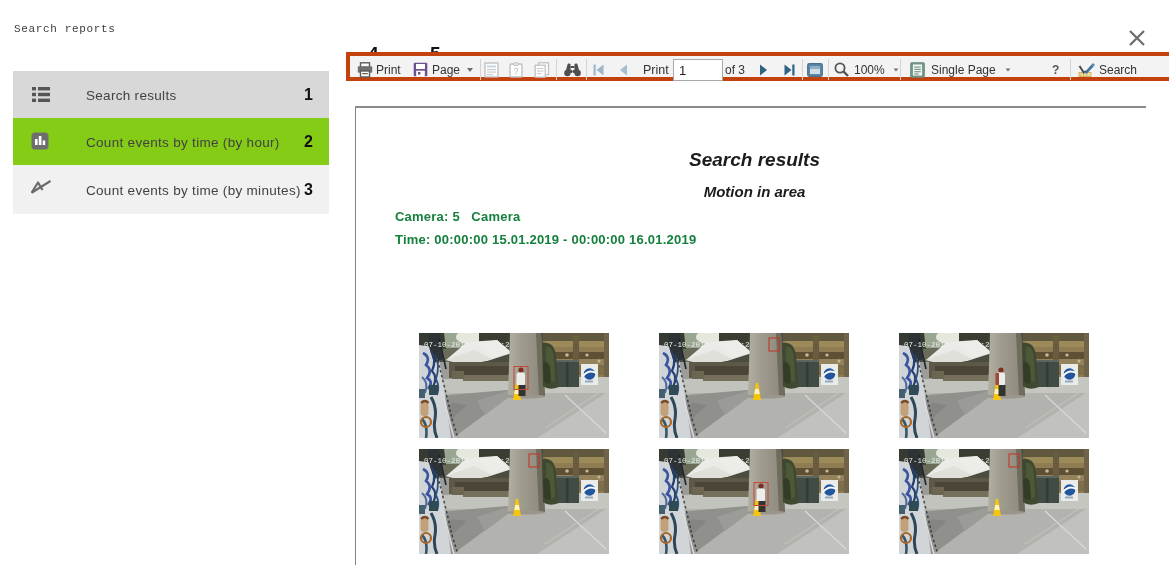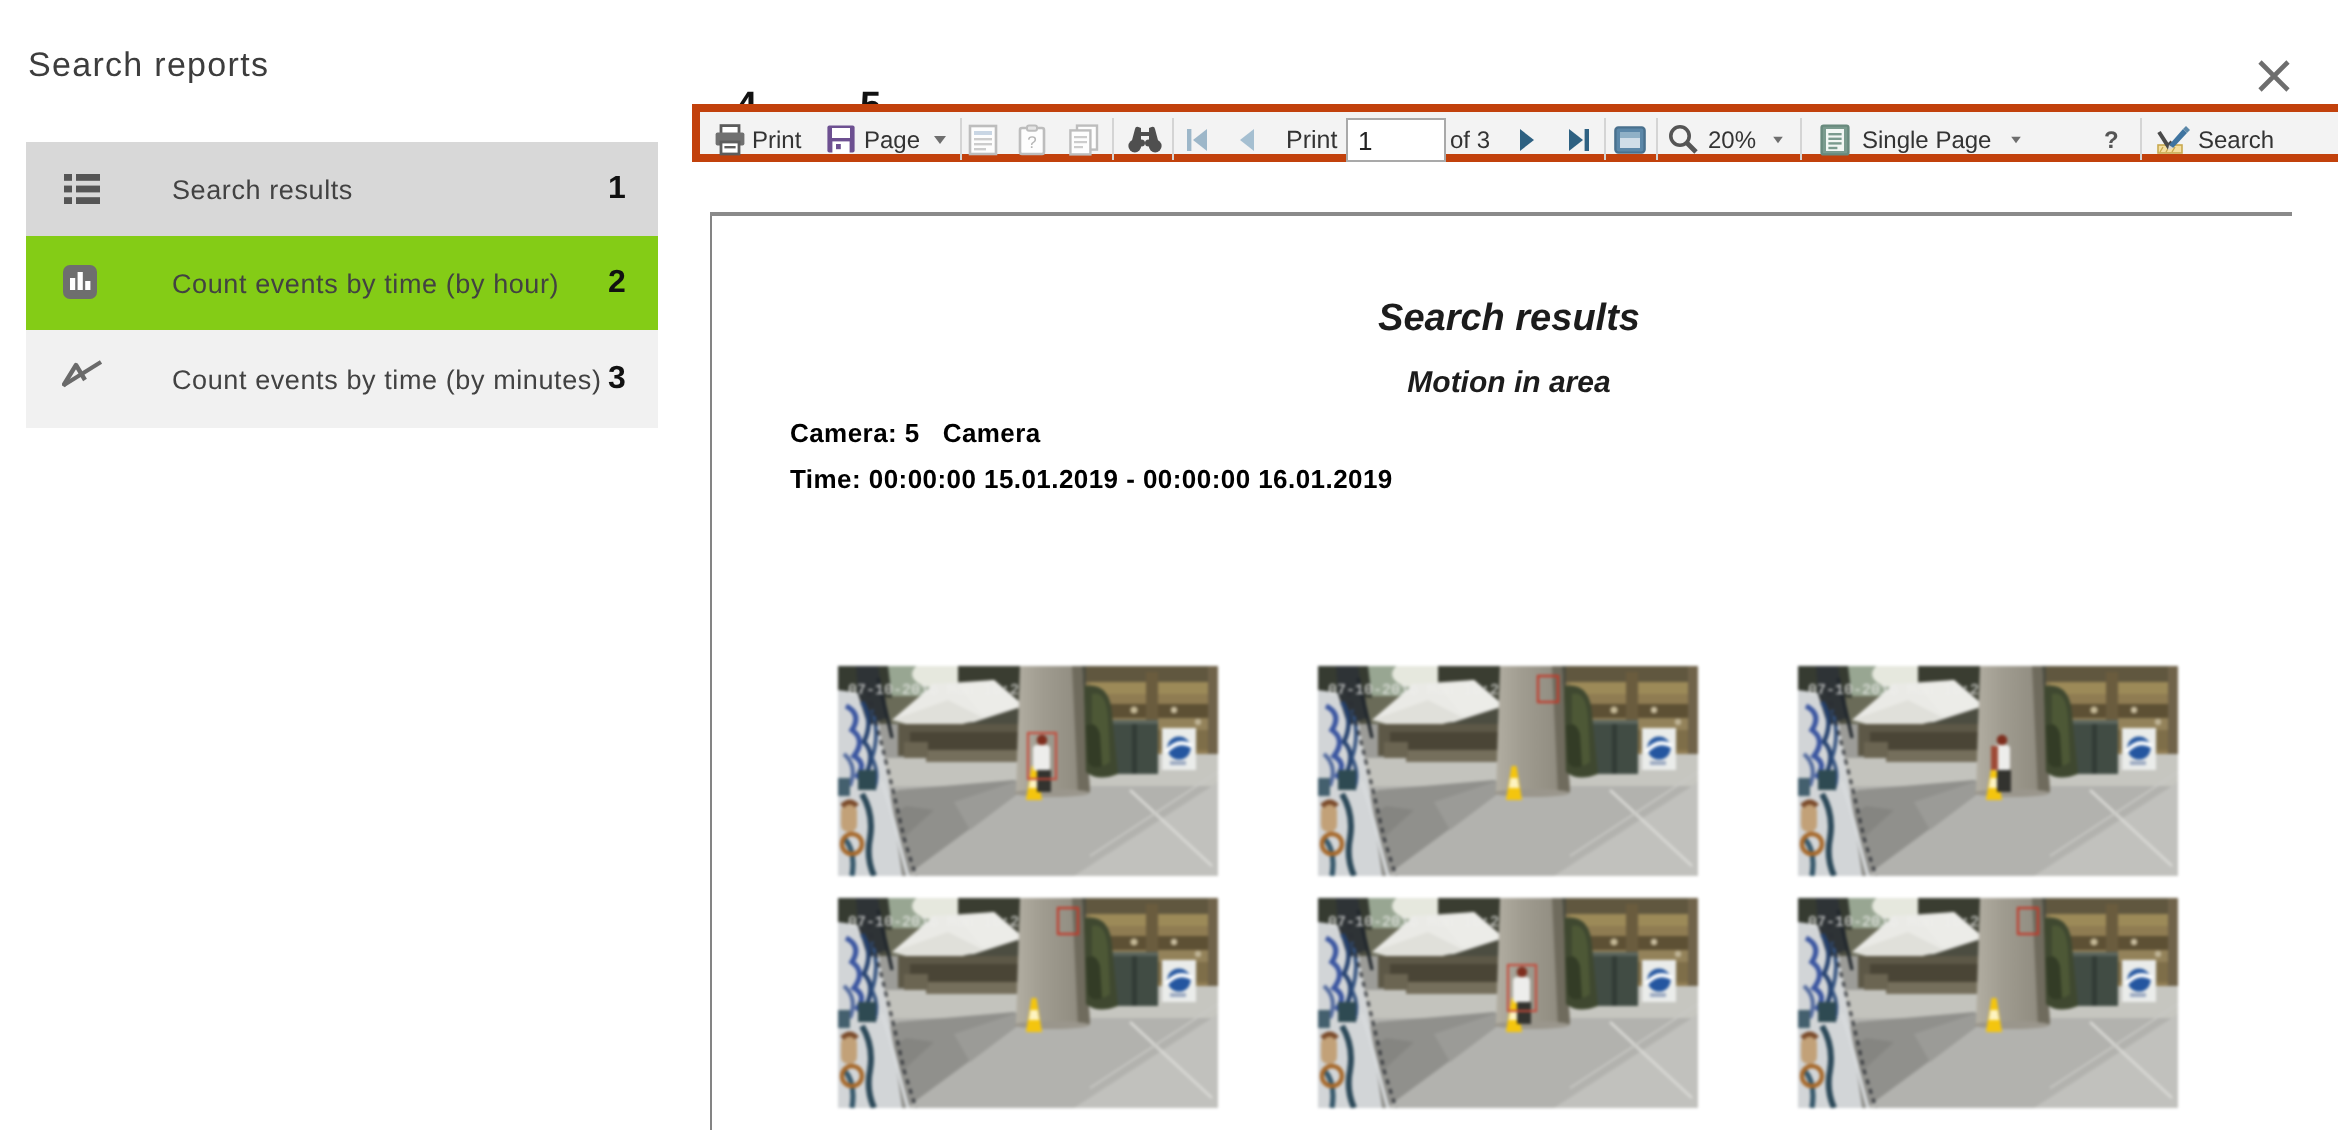--- a/index.html
+++ b/index.html
@@ -1,19 +1,19 @@
 <!DOCTYPE html>
 <html><head>
 <meta charset="utf-8">
 <style>
   * { margin:0; padding:0; box-sizing:border-box; }
   html,body { width:1169px; height:565px; background:#ffffff; overflow:hidden;
     font-family:"Liberation Sans", sans-serif; }
   .abs { position:absolute; }
-  #title { left:14px; top:23px; font-size:17px; letter-spacing:0.65px; color:#3d3d3d; }
+  #title { left:14px; top:23px; font-size:11px; letter-spacing:0.65px; color:#3d3d3d;font-family:Liberation Mono, monospace; }
   .row { left:13px; width:316px; height:47px; }
   .rowlabel { position:absolute; left:73px; top:50%; transform:translateY(-50%);
     font-size:13.5px; letter-spacing:0.3px; color:#424242; white-space:nowrap; }
   .rownum { position:absolute; left:291px; top:50%; transform:translateY(-50%);
     font-size:16px; font-weight:bold; color:#111; }
   .callout { font-size:19px; font-weight:bold; color:#111; }
   #toolbar { left:346px; top:52px; width:886px; height:29px;
     background:#f3f3f3; border:4px solid #c2410c; }
   .tbi { position:absolute; top:0; height:27px; display:flex; align-items:center; }
   .tbtext { font-size:12px; color:#333; white-space:nowrap; }
@@ -22,21 +22,21 @@
     border-right:3.5px solid transparent; border-top:4.5px solid #6e6e6e; }
   #pageinput { position:absolute; left:323px; top:3px; width:50px; height:22px;
     border:1px solid #a9a9a9; background:#fff; font-family:"Liberation Sans",sans-serif;
     font-size:13px; color:#222; padding-left:5px; display:flex; align-items:center; }
   #pgleft { left:355px; top:107px; width:1px; height:458px; background:#848484; }
   #pgtop { left:355px; top:106px; width:791px; height:2px; background:#8a8a8a; }
   #rtitle { left:355px; top:149px; width:799px; text-align:center;
     font-size:19px; font-weight:bold; font-style:italic; color:#1c1c1c; }
   #rsub { left:355px; top:183px; width:799px; text-align:center;
     font-size:15px; font-weight:bold; font-style:italic; color:#1c1c1c; }
-  .rline { left:395px; font-size:13px; font-weight:bold; letter-spacing:0.22px; color:#000000; white-space:nowrap; }
+  .rline { left:395px; font-size:13px; font-weight:bold; letter-spacing:0.22px; color:#15803d; white-space:nowrap; }
   .cam { position:absolute; width:190px; height:105px; filter:blur(0.7px); }
 </style>
 </head>
 <body>
 <div class="abs" id="title">Search reports</div>
 <svg class="abs" style="left:1128px;top:29px" width="18" height="18" viewBox="0 0 18 18">
   <path d="M2 2 L16 16 M16 2 L2 16" stroke="#6e6e6e" stroke-width="2.3" fill="none"></path>
 </svg>
 
 <div class="abs row" style="top:71px;background:#d8d8d8">
@@ -179,21 +179,21 @@
       <rect x="3" y="3" width="10" height="3" fill="#8fb0c6"></rect>
     </svg>
   </div>
   <div class="sep" style="left:478px"></div>
 
   <div class="tbi" style="left:484px">
     <svg width="15" height="15" viewBox="0 0 15 15">
       <circle cx="6" cy="6" r="4.6" fill="none" stroke="#555" stroke-width="1.8"></circle>
       <line x1="9.5" y1="9.5" x2="14" y2="14" stroke="#555" stroke-width="2.4"></line>
     </svg>
-    <span class="tbtext" style="margin-left:5px">20%</span>
+    <span class="tbtext" style="margin-left:5px">100%</span>
     <div class="caret" style="margin-left:8px;transform:scale(0.8)"></div>
   </div>
   <div class="sep" style="left:550px"></div>
 
   <div class="tbi" style="left:560px">
     <svg width="15" height="16" viewBox="0 0 15 16">
       <rect x="0.8" y="0.8" width="13.4" height="14.4" rx="1" fill="#7a9b8e" stroke="#688a7d" stroke-width="1.2"></rect>
       <rect x="3" y="2.5" width="9" height="11" fill="#f2f7f4"></rect>
       <rect x="4.2" y="4.5" width="6.6" height="1.2" fill="#7a9b8e"></rect>
       <rect x="4.2" y="6.8" width="6.6" height="1.2" fill="#7a9b8e"></rect>

